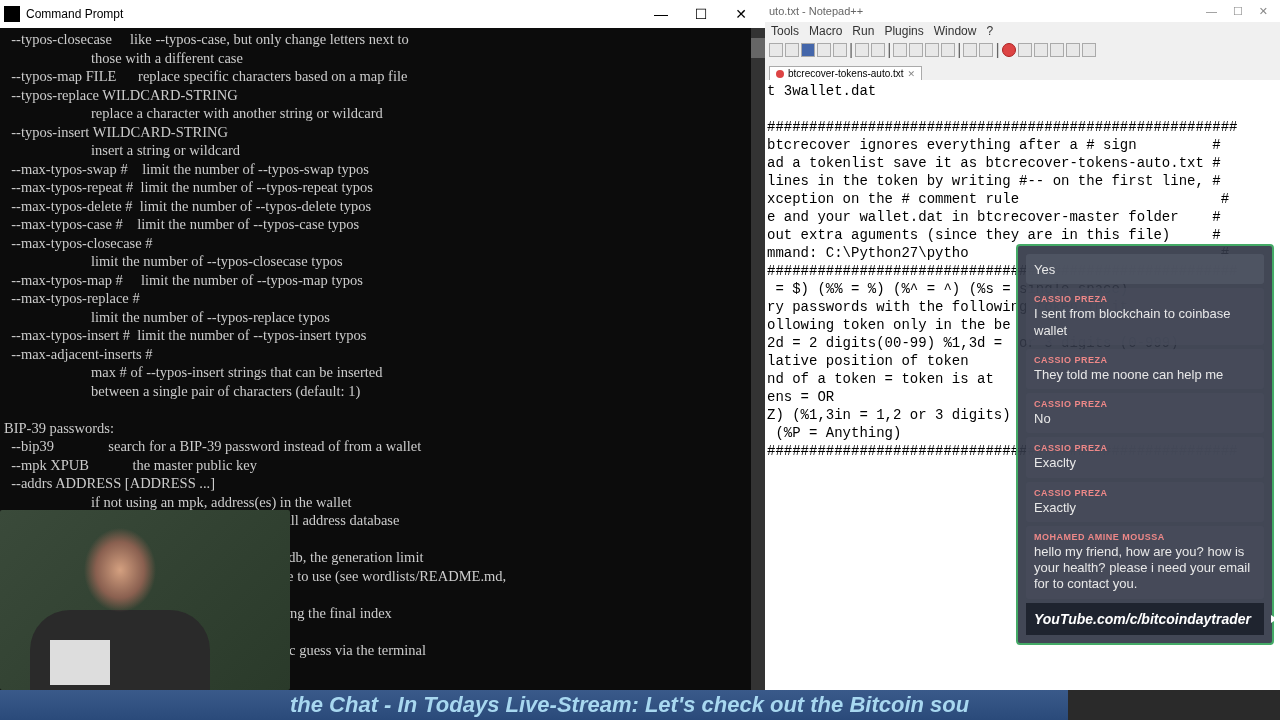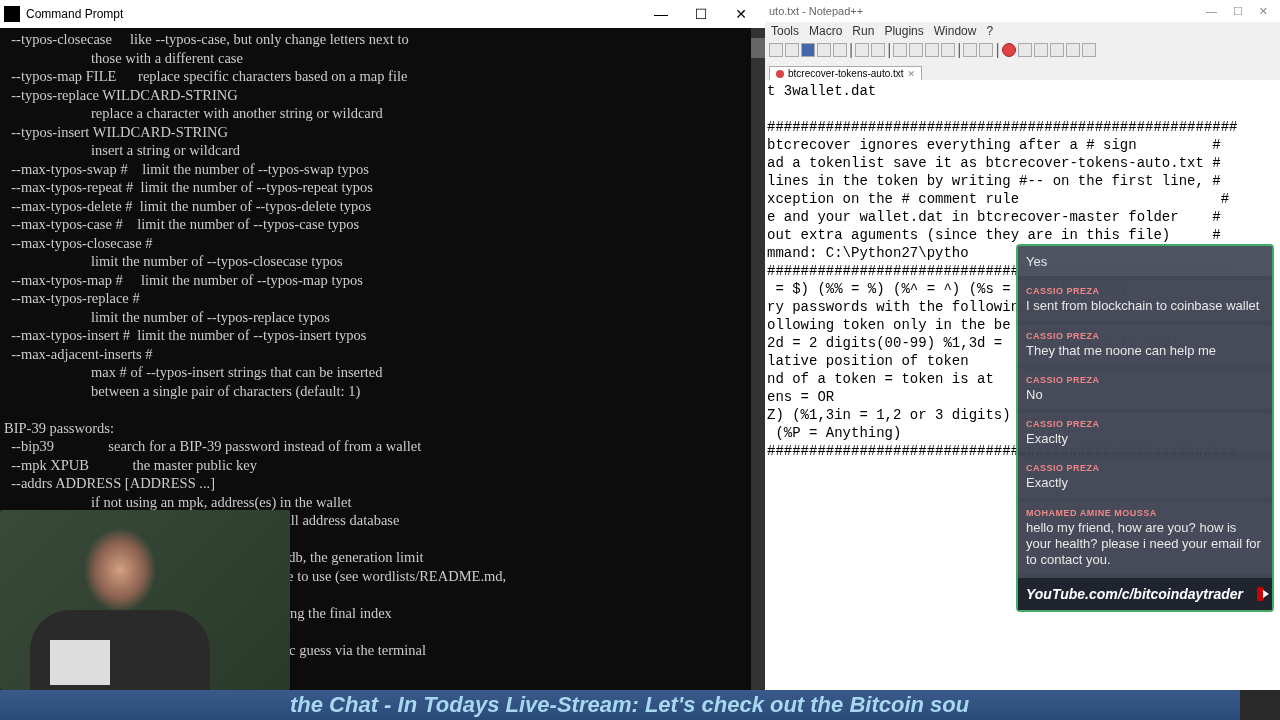--- a/index.html
+++ b/index.html
@@ -28,38 +28,38 @@
 .npp-tool.red { background: #d44; border-color: #a22; border-radius: 50%; }
 .npp-tool.blue { background: #46a; }
 .npp-tabs { height: 20px; background: #f0f0f0; display: flex; align-items: flex-end; padding: 0 4px; }
 .npp-tab { background: #fff; border: 1px solid #aaa; border-bottom: none; padding: 1px 6px; font-size: 10px; display: flex; align-items: center; gap: 4px; }
 .npp-tab-dot { width: 8px; height: 8px; background: #d44; border-radius: 50%; }
 .npp-tab-close { font-size: 9px; color: #888; }
 .npp-editor { flex: 1; background: #fff; color: #000; font-family: 'Courier New', monospace; font-size: 14px; line-height: 18px; padding: 2px 2px; white-space: pre; overflow: hidden; position: relative; }
 .npp-statusbar { height: 16px; background: #f0f0f0; border-top: 1px solid #ccc; display: flex; align-items: center; font-size: 10px; color: #555; padding: 0 6px; gap: 24px; }
 
 
-.chat-overlay { position: absolute; right: 6px; top: 244px; width: 258px; background: rgba(50,55,70,0.92); border: 2px solid #4a6; border-radius: 4px; padding: 0; display: flex; flex-direction: column; gap: 4px; }
+.chat-overlay { position: absolute; right: 6px; top: 244px; width: 258px; background: rgba(50,55,70,0.92); border: 2px solid #4a6; border-radius: 4px; padding: 8px; display: flex; flex-direction: column; gap: 4px; }
 .chat-msg { background: rgba(70,75,90,0.85); border-radius: 3px; padding: 6px 8px; }
 .chat-user-msg { background: rgba(80,85,100,0.9); }
 .chat-author { font-size: 9px; color: #e88; font-weight: bold; letter-spacing: 0.5px; }
 .chat-text { font-size: 13px; color: #e8e8e8; line-height: 1.25; margin-top: 2px; }
 .chat-yt { background: rgba(30,35,45,0.95); padding: 8px; display: flex; align-items: center; gap: 14px; }
 .chat-yt-text { color: #fff; font-size: 14px; font-weight: bold; font-style: italic; }
 .chat-yt-icon { width: 18px; height: 14px; background: #c00; border-radius: 2px; position: relative; }
 .chat-yt-icon::after { content: ''; position: absolute; left: 6px; top: 3px; border-left: 6px solid #fff; border-top: 4px solid transparent; border-bottom: 4px solid transparent; }
 
 
 .webcam { position: absolute; left: 0; bottom: 30px; width: 290px; height: 180px; background: linear-gradient(135deg, #3a4a3a, #2a3a2a); border-radius: 2px; overflow: hidden; }
 .webcam-person { position: absolute; left: 60px; top: 10px; width: 130px; height: 170px; background: radial-gradient(ellipse 60px 70px at 60px 50px, #d4a080, #8a6050 40%, transparent 60%); }
 .webcam-body { position: absolute; left: 30px; bottom: 0; width: 180px; height: 80px; background: #2a2a2a; border-radius: 40px 40px 0 0; }
 .webcam-obj { position: absolute; left: 50px; bottom: 5px; width: 60px; height: 45px; background: #ddd; }
 
 
-.ticker { position: absolute; left: 0; bottom: 0; width: 1240px; height: 30px; background: linear-gradient(#3a5a8a, #2a4a7a); display: flex; align-items: center; margin-top: 12px; }
+.ticker { position: absolute; left: 0; bottom: 0; width: 1068px; height: 30px; background: linear-gradient(#3a5a8a, #2a4a7a); display: flex; align-items: center; margin-top: 12px; }
 .ticker-text { color: #a8d8f0; font-size: 22px; font-weight: bold; font-style: italic; font-family: 'Arial', sans-serif; white-space: nowrap; padding-left: 290px; }
 .sep { color: #666; }
 </style>
 </head>
 <body>
 
 <div class="cmd-window">
   <div class="cmd-titlebar">
     <div class="cmd-titlebar-icon"></div>
     <div class="cmd-title">Command Prompt</div>
@@ -184,21 +184,21 @@
 <div class="chat-overlay" id="chat-overlay">
     <div class="chat-msg chat-user-msg">
       <div class="chat-text">Yes</div>
     </div>
     <div class="chat-msg">
       <div class="chat-author">CASSIO PREZA</div>
       <div class="chat-text">I sent from blockchain to coinbase wallet</div>
     </div>
     <div class="chat-msg">
       <div class="chat-author">CASSIO PREZA</div>
-      <div class="chat-text">They that me noone can help me</div>
+      <div class="chat-text">They told me noone can help me</div>
     </div>
     <div class="chat-msg">
       <div class="chat-author">CASSIO PREZA</div>
       <div class="chat-text">No</div>
     </div>
     <div class="chat-msg">
       <div class="chat-author">CASSIO PREZA</div>
       <div class="chat-text">Exaclty</div>
     </div>
     <div class="chat-msg">

